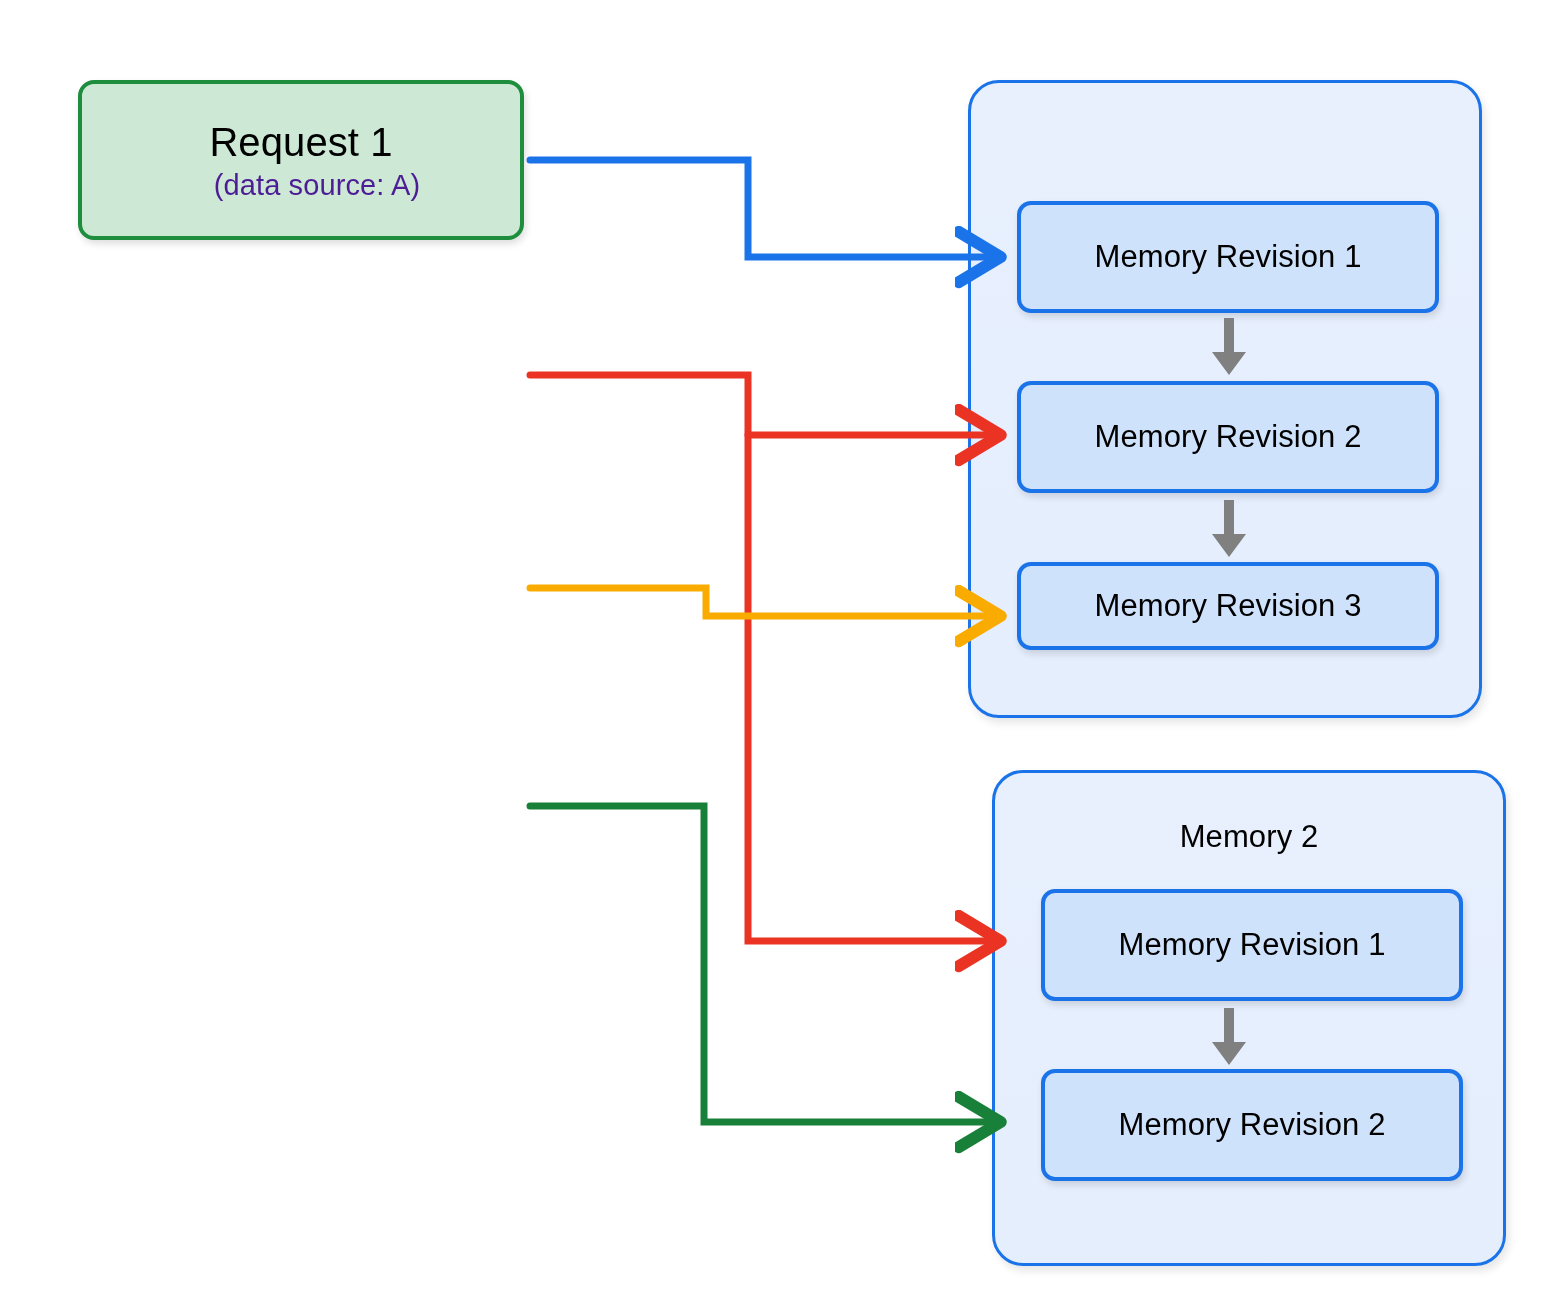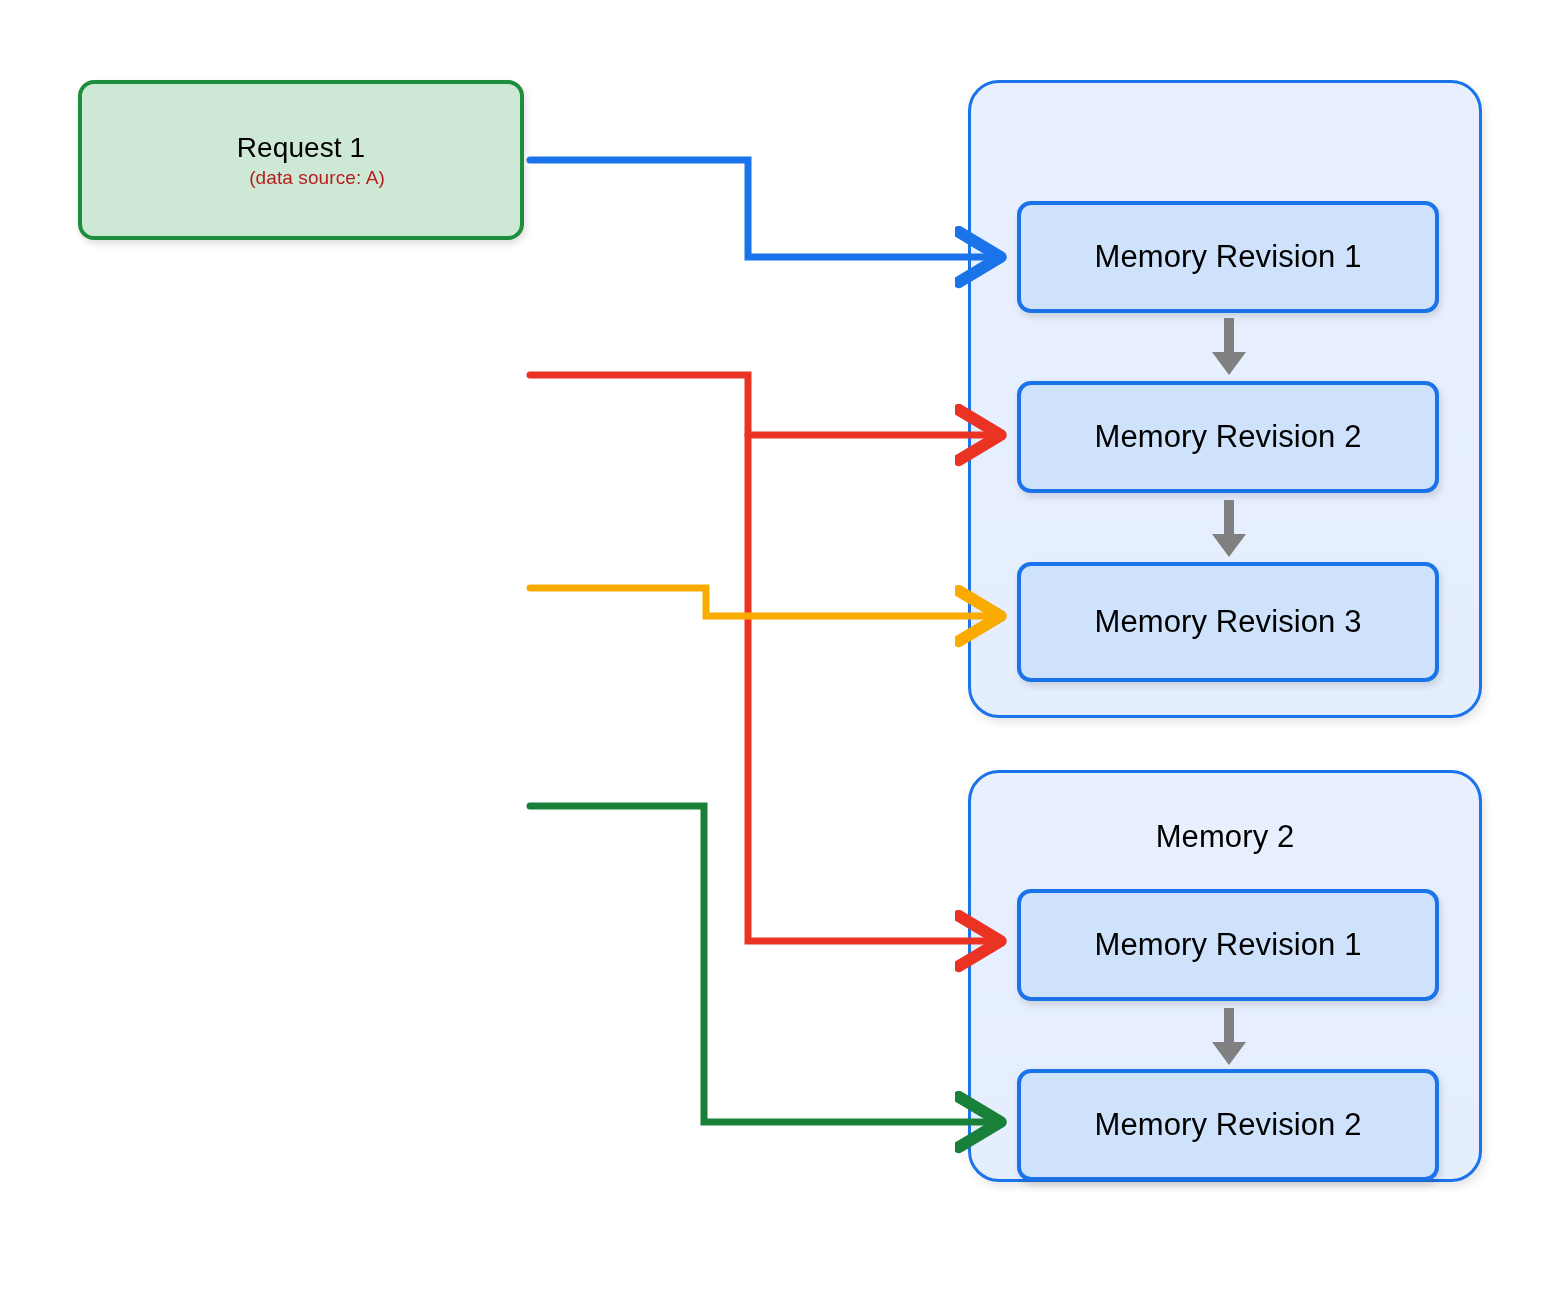--- a/index.html
+++ b/index.html
@@ -25,28 +25,28 @@
     background: #cde9d5;
     border: 4px solid #1e8e3e;
     border-radius: 16px;
     display: flex;
     flex-direction: column;
     align-items: center;
     justify-content: center;
     box-shadow: 2px 4px 7px rgba(0,0,0,0.13);
   }
   .request-title {
-    font-size: 28px;
+    font-size: 40px;
     color: #000000;
     line-height: 1.26;
     letter-spacing: 0.1px;
   }
   .request-sub {
-    font-size: 19px;
-    color: #b91c1c;
+    font-size: 29px;
+    color: #4c1d95;
     line-height: 1.26;
     letter-spacing: 0.1px;
     margin-left: 32px;
   }
   
   .memory-container {
     position: absolute;
     box-sizing: border-box;
     background: linear-gradient(180deg, #e8f0fe 0%, #e5eefd 100%);
     border: 3px solid #1a73e8;
@@ -114,26 +114,26 @@
     <div class="memory-title" style="top:126px;">Memory 1</div>
 
     <div class="revision-box" style="left:46px; top:118px; width:422px; height:112px;">
       <span class="revision-label">Memory Revision 1</span>
     </div>
 
     <div class="revision-box" style="left:46px; top:298px; width:422px; height:112px;">
       <span class="revision-label">Memory Revision 2</span>
     </div>
 
-    <div class="revision-box" style="left:46px; top:479px; width:422px; height:120px;">
+    <div class="revision-box" style="left:46px; top:479px; width:422px; height:88px;">
       <span class="revision-label">Memory Revision 3</span>
     </div>
   </div>
 
-  <div class="memory-container" style="left:968px; top:770px; width:514px; height:412px;">
+  <div class="memory-container" style="left:992px; top:770px; width:514px; height:496px;">
     <div class="memory-title" style="top:46px;">Memory 2</div>
 
     <div class="revision-box" style="left:46px; top:116px; width:422px; height:112px;">
       <span class="revision-label">Memory Revision 1</span>
     </div>
 
     <div class="revision-box" style="left:46px; top:296px; width:422px; height:112px;">
       <span class="revision-label">Memory Revision 2</span>
     </div>
   </div>

